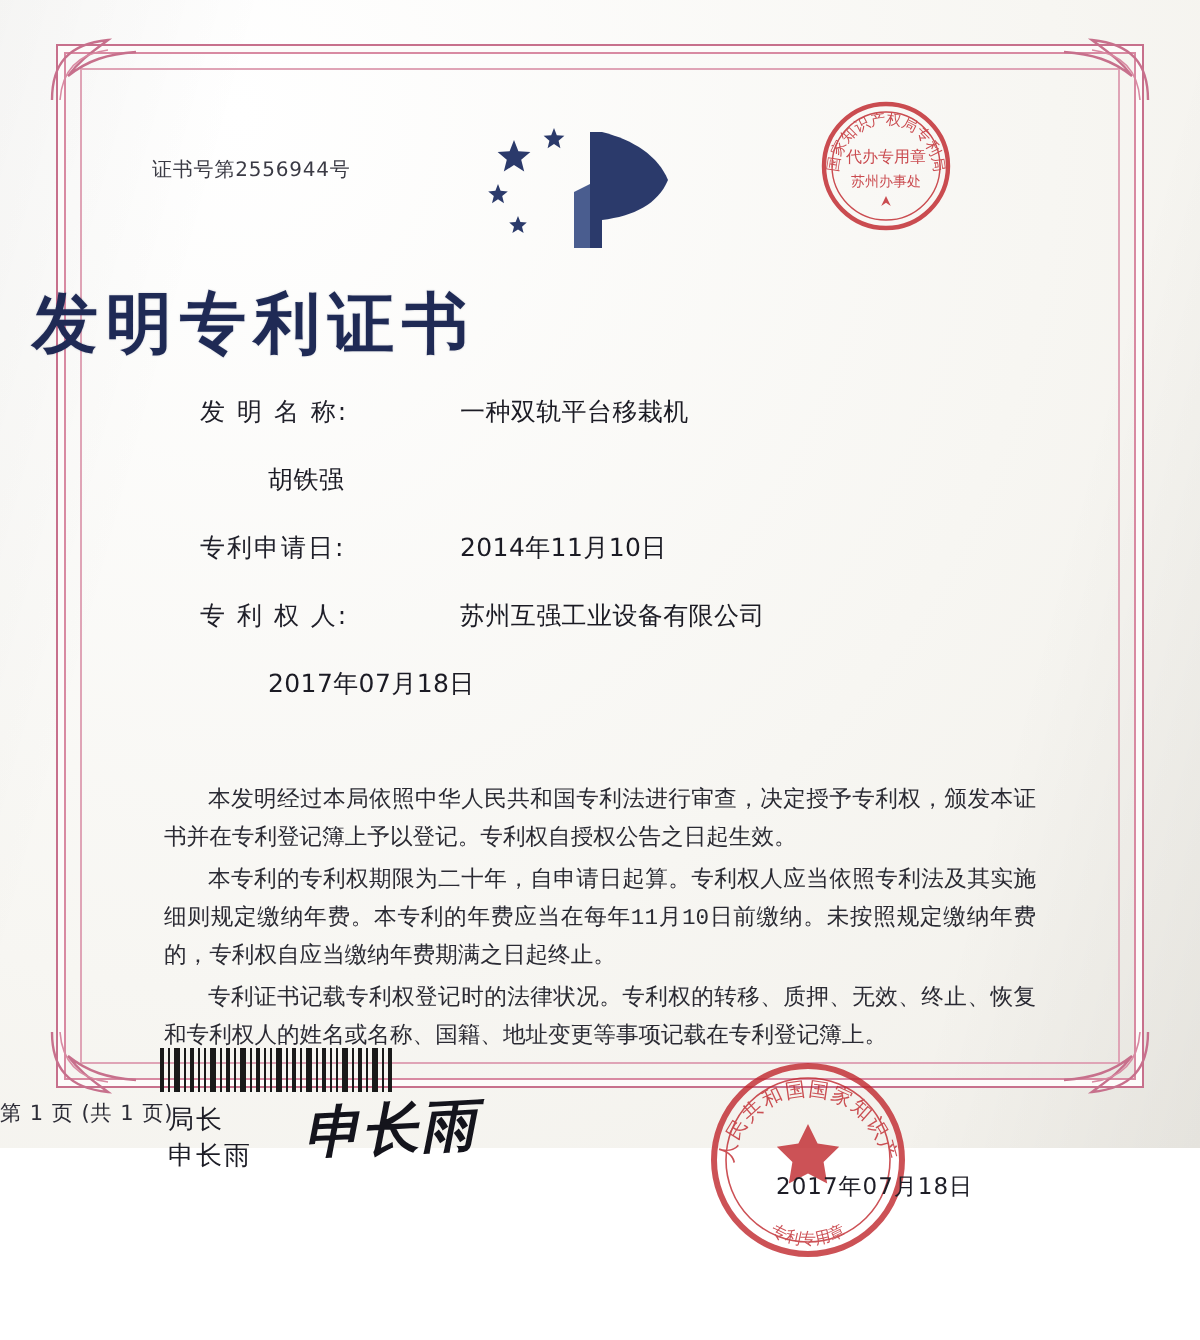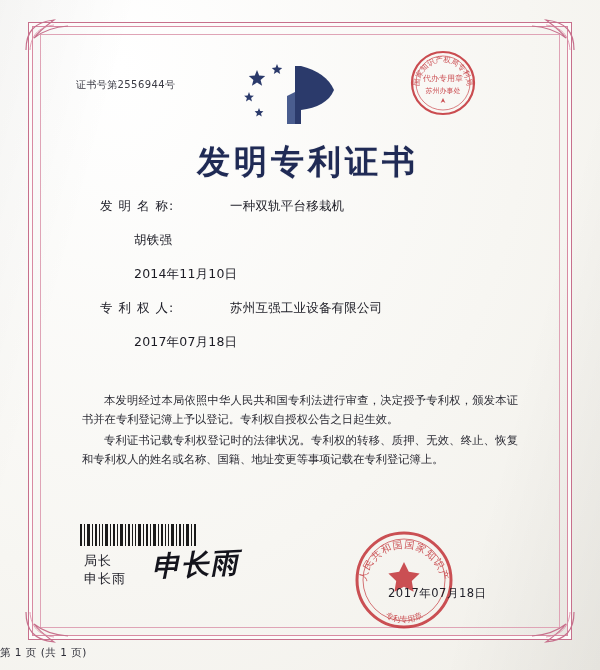--- a/index.html
+++ b/index.html
@@ -9,21 +9,21 @@
   }
   body {
     width: 600px;
     height: 670px;
     font-family: "Liberation Serif", serif;
     overflow: hidden;
   }
   .page {
     position: relative;
     width: 600px;
-    height: 670px;
+    height: 574px;
     background: #fdfcfa;
     background-image:
       radial-gradient(ellipse at 20% 10%, #ffffff 0%, #f7f6f2 60%, #f1efe9 100%);
   }
   
   .paper-shade {
     position: absolute;
     inset: 0;
     background: linear-gradient(105deg, rgba(0,0,0,0.03) 0%, rgba(0,0,0,0) 18%, rgba(0,0,0,0) 80%, rgba(0,0,0,0.05) 100%);
     pointer-events: none;
@@ -77,21 +77,21 @@
     width: 110px;
     height: 68px;
   }
   .emblem svg { width: 100%; height: 100%; display: block; }
 
   .title {
     position: absolute;
     left: 16px;
     right: 0;
     top: 140px;
-    text-align: center;
+    text-align: left;
     font-size: 33px;
     letter-spacing: 4px;
     color: #1f2a55;
     font-weight: bold;
     font-family: Liberation Serif, serif;
     text-shadow: 0 0 1px rgba(31,42,85,0.25);
   }
 
   .fields {
     position: absolute;
@@ -281,33 +281,35 @@
 
   <div class="fields">
     <div class="field-row">
       <div class="field-label">发 明 名 称:</div>
       <div class="field-value">一种双轨平台移栽机</div>
     </div>
     <div class="field-row">
       <div class="field-value">胡铁强</div>
     </div>
     <div class="field-row">
+      <div class="field-label">专利申请日:</div>
       <div class="field-value">2014年11月10日</div>
     </div>
     <div class="field-row">
       <div class="field-label">专 利 权 人:</div>
       <div class="field-value">苏州互强工业设备有限公司</div>
     </div>
     <div class="field-row">
       <div class="field-value">2017年07月18日</div>
     </div>
   </div>
 
   <div class="body-text">
     <p>本发明经过本局依照中华人民共和国专利法进行审查，决定授予专利权，颁发本证书并在专利登记簿上予以登记。专利权自授权公告之日起生效。</p>
+    <p>本专利的专利权期限为二十年，自申请日起算。专利权人应当依照专利法及其实施细则规定缴纳年费。本专利的年费应当在每年11月10日前缴纳。未按照规定缴纳年费的，专利权自应当缴纳年费期满之日起终止。</p>
     <p>专利证书记载专利权登记时的法律状况。专利权的转移、质押、无效、终止、恢复和专利权人的姓名或名称、国籍、地址变更等事项记载在专利登记簿上。</p>
   </div>
 
   <div class="barcode">
     <svg viewBox="0 0 118 22" preserveAspectRatio="none">
       <g fill="#1a1a1a">
         <rect x="0" y="0" width="2" height="22"></rect>
           <rect x="4" y="0" width="1" height="22"></rect>
         <rect x="7" y="0" width="3" height="22"></rect>
           <rect x="12" y="0" width="1" height="22"></rect>

